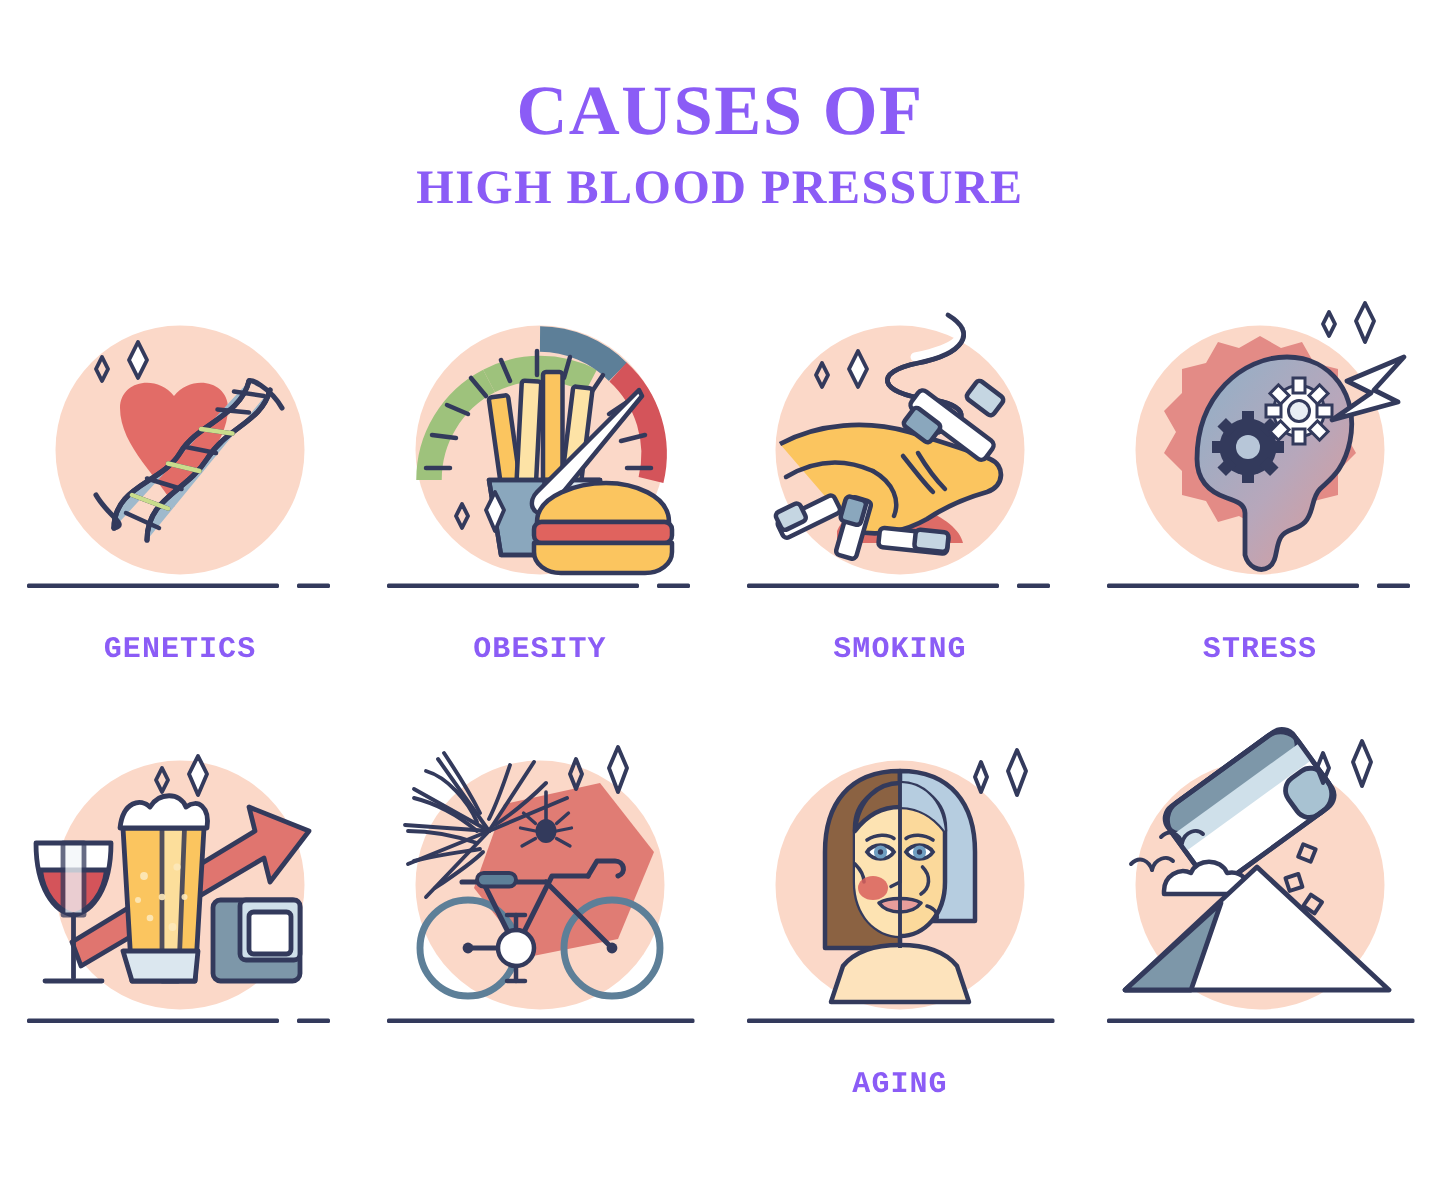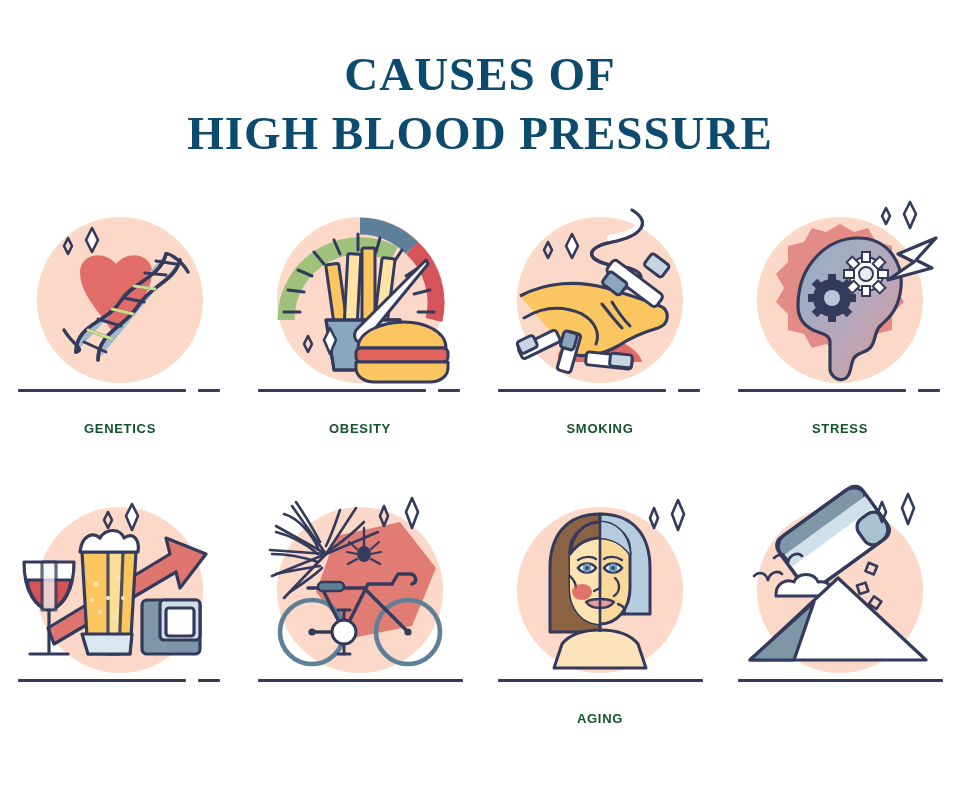--- a/index.html
+++ b/index.html
@@ -16,29 +16,29 @@
     background: #ffffff;
   }
 
   
   .title-block {
     position: absolute;
     top: 48px; left: 0; width: 960px;
     text-align: center;
   }
   .title-line {
-    color: #0c4a6e;
+    color: #8b5cf6;
     font-family: "Liberation Serif", "DejaVu Serif", serif;
     font-weight: bold;
     letter-spacing: 1px;
     line-height: 1.12;
     white-space: nowrap;
   }
   .title-line-1 { font-size: 47px; }
-  .title-line-2 { font-size: 47px; margin-top: 6px; }
+  .title-line-2 { font-size: 32px; margin-top: 6px; }
 
   
   .grid {
     position: absolute;
     top: 198px; left: 0;
     width: 960px;
     display: grid;
     grid-template-columns: repeat(4, 240px);
     grid-template-rows: 290px 290px;
   }
@@ -66,24 +66,24 @@
     position: absolute; top: 5px; left: 0;
     height: 3px; background: #333a5c; border-radius: 1px;
   }
   .rule .bar.long  { width: 168px; left: 0; }
   .rule .bar.full  { width: 205px; left: 0; }
   .rule .bar.dash  { width: 22px;  left: 180px; }
 
   .label {
     margin-top: 22px;
     text-align: center;
-    color: #14532d;
-    font-family: Liberation Sans, sans-serif;
+    color: #8b5cf6;
+    font-family: Liberation Mono, monospace;
     font-weight: bold;
-    font-size: 13px;
+    font-size: 20px;
     letter-spacing: 0.7px;
     line-height: 1.42;
     text-transform: uppercase;
   }
   .label span { display: block; }
 
   
   .bg-tint {
     position: absolute; inset: 0;
     background: #ffffff;

